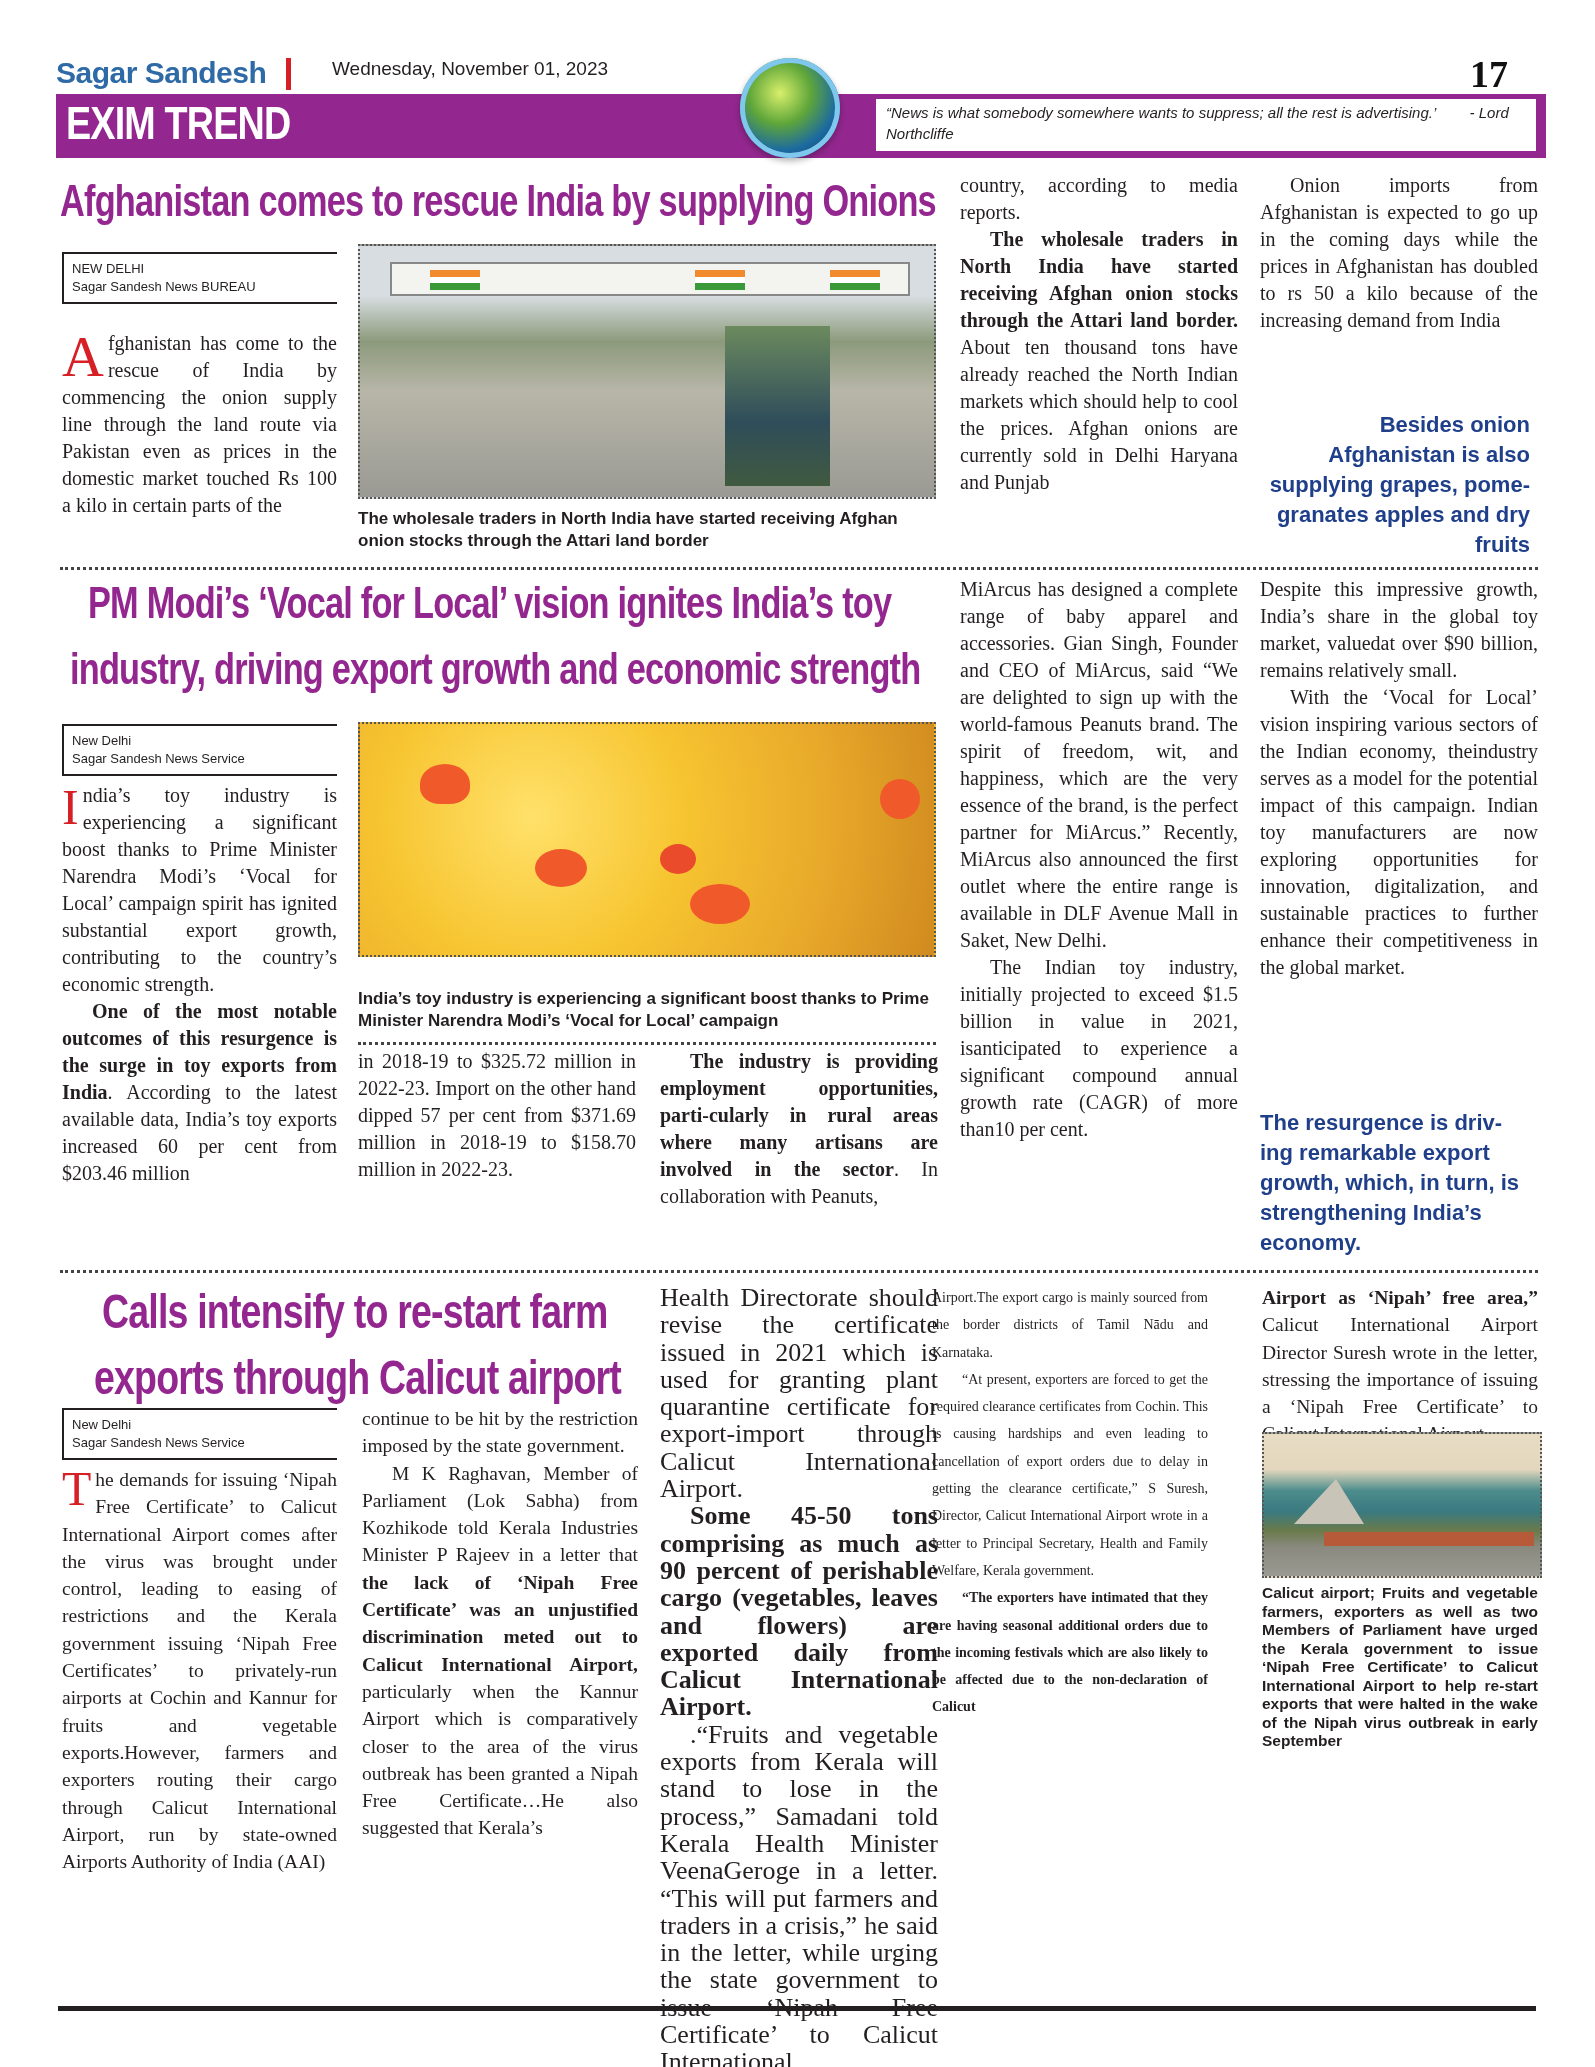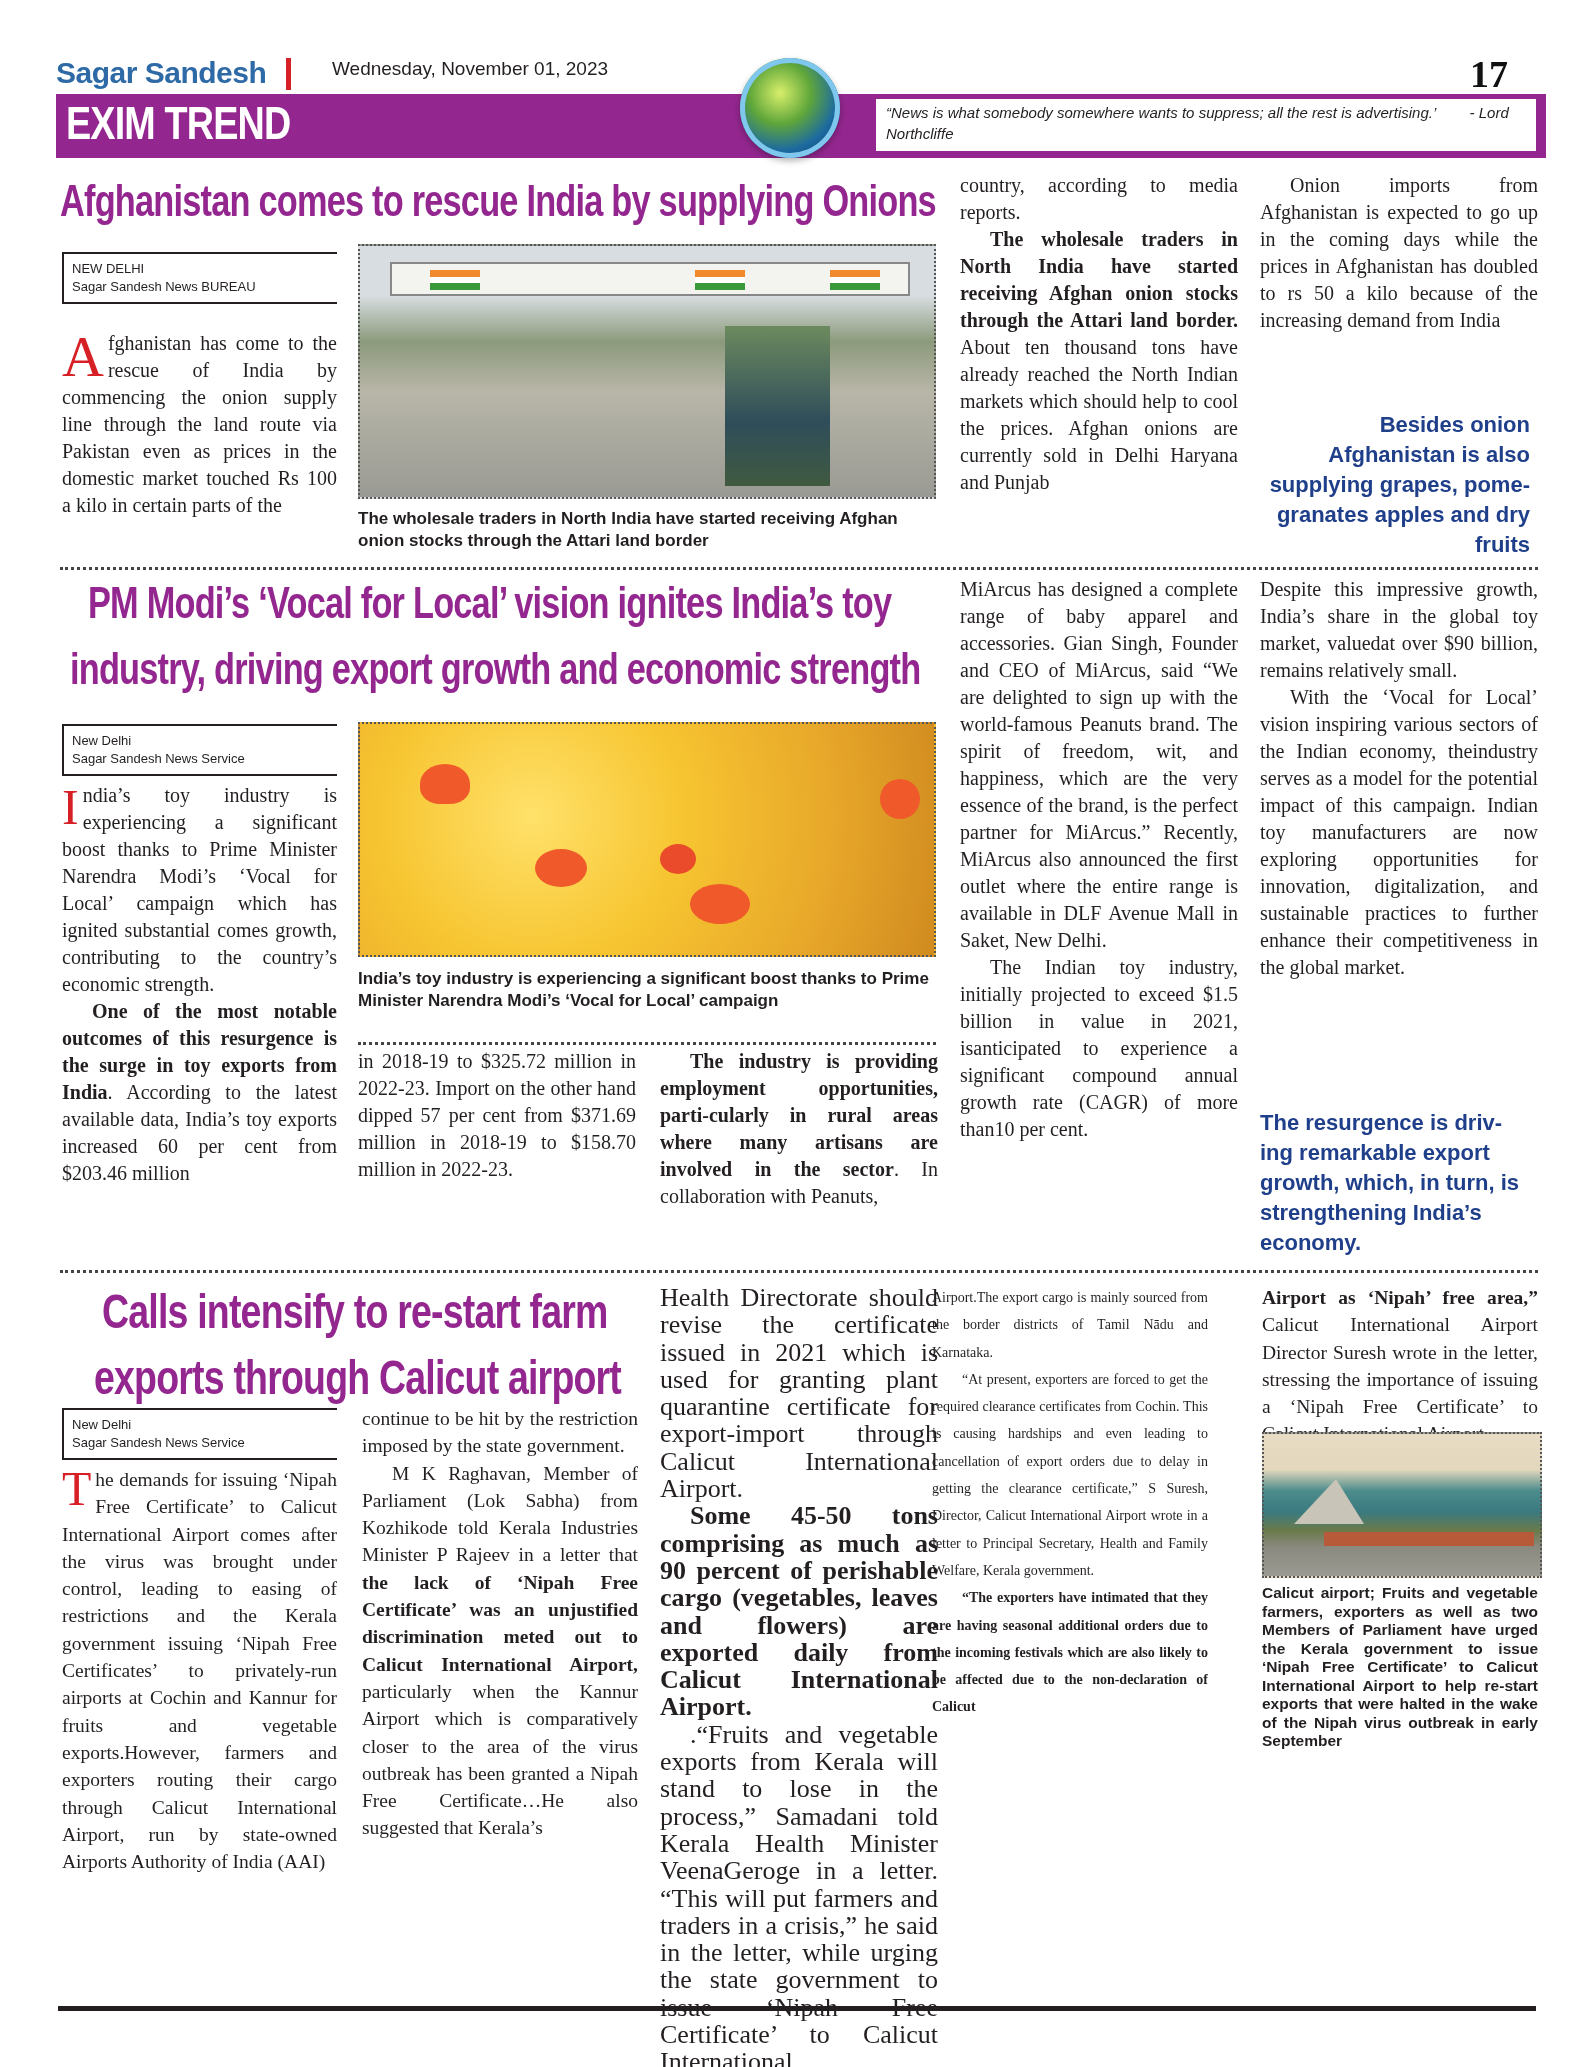--- a/index.html
+++ b/index.html
@@ -76,32 +76,32 @@
 
 <div class="abs headline" style="left:88px; top:578px; font-size:44px; white-space:nowrap; transform:scaleX(0.78);">PM Modi’s ‘Vocal for Local’ vision ignites India’s toy</div>
 <div class="abs headline" style="left:70px; top:644px; font-size:44px; white-space:nowrap; transform:scaleX(0.78);">industry, driving export growth and economic strength</div>
 
 <div class="abs byline" style="left:62px; top:724px; width:275px;">
   <div>New Delhi</div>
   <div>Sagar Sandesh News Service</div>
 </div>
 
 <div class="abs col" style="left:62px; top:782px; width:275px;">
-  <p><span class="dropcap" style="font-size:50px; line-height:42px;">I</span><span>ndia’s toy industry is experiencing a significant boost thanks to Prime Minister Narendra Modi’s ‘Vocal for Local’ campaign which has ignited substantial comes growth, contributing to the country’s economic strength.</span></p>
+  <p><span class="dropcap" style="font-size:50px; line-height:42px;">I</span><span>ndia’s toy industry is experiencing a significant boost thanks to Prime Minister Narendra Modi’s ‘Vocal for Local’ campaign spirit has ignited substantial export growth, contributing to the country’s economic strength.</span></p>
   <p class="ind"><b>One of the most notable outcomes of this resurgence is the surge in toy exports from India</b><span>. According to the latest available data, India’s toy exports increased 60 per cent from $203.46 million</span></p>
 </div>
 
 <div class="abs photo" style="left:358px; top:722px; width:578px; height:235px; background: radial-gradient(circle at 30% 40%, #ffe16a 0%, #f7c531 35%, #e8a82a 70%, #d08a1f 100%);">
   <div style="position:absolute; left:60px; top:40px; width:50px; height:40px; background:#f05a2a; border-radius:50% 50% 40% 40%;"></div>
   <div style="position:absolute; left:175px; top:125px; width:52px; height:38px; background:#f05a2a; border-radius:50%;"></div>
   <div style="position:absolute; left:330px; top:160px; width:60px; height:40px; background:#f05a2a; border-radius:50%;"></div>
   <div style="position:absolute; left:300px; top:120px; width:36px; height:30px; background:#ea4b2a; border-radius:50%;"></div>
   <div style="position:absolute; left:520px; top:55px; width:40px; height:40px; background:#f05a2a; border-radius:50%;"></div>
 </div>
-<div class="abs caption" style="left:358px; top:968px; width:578px;">India’s toy industry is experiencing a significant boost thanks to Prime Minister Narendra Modi’s ‘Vocal for Local’ campaign</div>
+<div class="abs caption" style="left:358px; top:988px; width:578px;">India’s toy industry is experiencing a significant boost thanks to Prime Minister Narendra Modi’s ‘Vocal for Local’ campaign</div>
 
 <div class="abs dotted-rule" style="left:358px; top:1042px; width:578px;"></div>
 
 <div class="abs col" style="left:358px; top:1048px; width:278px;">
   <p>in 2018-19 to $325.72 million in 2022-23. Import on the other hand dipped 57 per cent from $371.69 million in 2018-19 to $158.70 million in 2022-23.</p>
 </div>
 <div class="abs col" style="left:660px; top:1048px; width:278px;">
   <p class="ind"><b>The industry is providing employment opportunities, parti-cularly in rural areas where many artisans are involved in the sector</b><span>. In collaboration with Peanuts,</span></p>
 </div>
 

